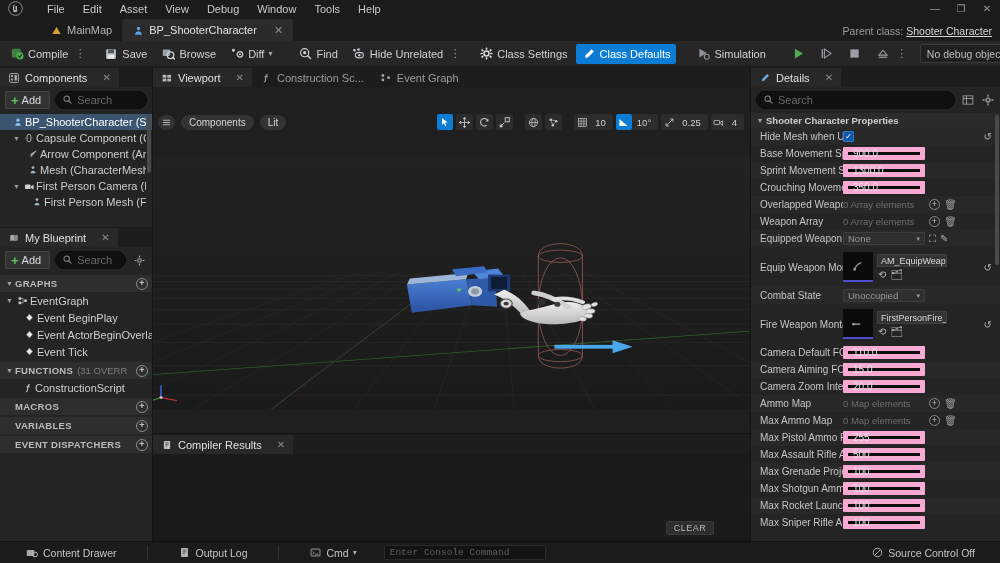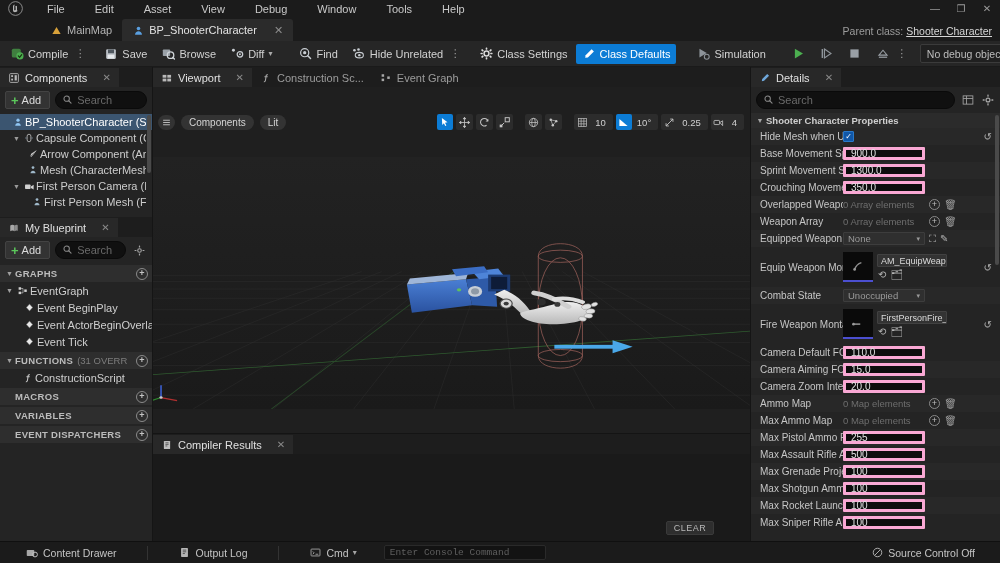--- a/index.html
+++ b/index.html
@@ -10,21 +10,21 @@
     font-size: 11px;
     color: #c8c8c8;
     -webkit-font-smoothing: antialiased;
   }
   #app { width: 1000px; height: 563px; position: relative; display: flex; flex-direction: column; background: #242424; }
 
   
   .titlebar { height: 17px; background: #1b1b1b; display: flex; align-items: center; position: relative; flex: none; }
   .ue-logo { width: 30px; height: 17px; display: flex; align-items: center; justify-content: center; }
   .ue-logo svg { display:block; }
-  .menubar { display: flex; align-items: center; gap: 12px; margin-left: 8px; }
+  .menubar { display: flex; align-items: center; gap: 0px; margin-left: 8px; }
   .menu-item { padding: 2px 9px; font-size: 11px; color: #c9c9c9; cursor: default; }
   .winbtns { position: absolute; right: 0; top: 0; height: 17px; display: flex; align-items: center; }
   .winbtn { width: 26px; height: 17px; display: flex; align-items: center; justify-content: center; color: #9a9a9a; font-size: 10px; }
 
   
   .tabrow { height: 24px; background: #1b1b1b; display: flex; align-items: flex-end; position: relative; flex: none; }
   .atab { height: 22px; display: flex; align-items: center; gap: 5px; padding: 0 10px; font-size: 11px; color: #b5b5b5; border-top-left-radius: 3px; border-top-right-radius: 3px; }
   .atab.mainmap { margin-left: 40px; background: transparent; }
   .atab.active { background: #2b2b2b; color: #e3e3e3; }
   .atab .x { margin-left: 12px; color: #8d8d8d; font-size: 11px; }
@@ -106,21 +106,21 @@
   .dsearchrow { display: flex; align-items: center; gap: 5px; padding: 4px 5px; background: #242424; flex: none; }
   .dicon { width: 15px; height: 15px; display: flex; align-items: center; justify-content: center; color: #a8a8a8; }
   .dlist { flex: 1; overflow: hidden; position: relative; background: #242424; }
   .dcat { height: 15px; background: #2b2b2b; display: flex; align-items: center; padding-left: 3px; font-size: 9.5px; font-weight: bold; color: #cfcfcf; }
   .dcat .arrow { width: 12px; display: flex; align-items: center; justify-content: center; color: #a5a5a5; font-size: 7px; }
   .drow { display: flex; align-items: center; min-height: 17px; font-size: 10px; color: #c4c4c4; }
   .drow.alt { background: #282828; }
   .drow.tall { min-height: 40px; }
   .dname { width: 92px; flex: none; padding-left: 9px; white-space: nowrap; overflow: hidden; color: #c6c6c6; }
   .dval { flex: 1; display: flex; align-items: center; gap: 4px; padding-right: 4px; min-width: 0; }
-  .numfield { width: 82px; height: 13px; background: #0d0d0d; border: 3px solid #f9a8d4; border-radius: 1px; display: flex; align-items: center; padding-left: 5px; font-size: 10px; color: #e2e2e2; }
+  .numfield { width: 82px; height: 13px; background: #0d0d0d; border: 5px solid #f9a8d4; border-radius: 1px; display: flex; align-items: center; padding-left: 5px; font-size: 10px; color: #e2e2e2; }
   .graytext { color: #6e6e6e; font-size: 9.5px; width: 82px; }
   .combo { width: 82px; height: 13px; background: #2f2f2f; border: 1px solid #3d3d3d; border-radius: 1px; display: flex; align-items: center; justify-content: space-between; padding: 0 4px; font-size: 9.5px; color: #9a9a9a; }
   .cb { width: 11px; height: 11px; background: #1057a8; border: 1px solid #2a79c9; border-radius: 1px; display: flex; align-items: center; justify-content: center; color: #fff; font-size: 8px; }
   .rnd { width: 11px; height: 11px; border: 1px solid #8a8a8a; border-radius: 50%; display: flex; align-items: center; justify-content: center; font-size: 9px; color: #bfbfbf; line-height: 1; }
   .trash { color: #a5a5a5; font-size: 10px; }
   .revert { margin-left: auto; color: #b0b0b0; font-size: 10px; padding-right: 4px; }
   .thumb { width: 30px; height: 30px; background: #0a0a0a; border-bottom: 2px solid #4b4fd0; display: flex; align-items: center; justify-content: center; flex: none; }
   .assetblk { display: flex; flex-direction: column; gap: 2px; }
   .assetcombo { width: 70px; height: 13px; background: #333; border: 1px solid #414141; border-radius: 1px; display: flex; align-items: center; justify-content: space-between; padding: 0 3px; font-size: 9px; color: #dadada; overflow: hidden; white-space: nowrap; }
   .assetbtns { display: flex; gap: 4px; padding-left: 1px; color: #b3b3b3; font-size: 10px; }
@@ -418,21 +418,21 @@
             <svg width="10" height="10" viewBox="0 0 16 16">
                 <circle cx="8" cy="4" r="2.2" fill="#9fb8c9"></circle>
                 <path d="M4 13c0-2.4 1.8-4 4-4s4 1.6 4 4z" fill="#9fb8c9"></path>
               </svg>
           </span>
           <span class="tl">First Person Mesh (First</span>
         </div>
         <div class="vscroll"></div>
       </div>
 
-      <div class="ptabs" style="margin-top:4px">
+      <div class="ptabs" style="margin-top:14px">
         <div class="ptab active">
           <span class="tabicon">
             <svg width="10" height="10" viewBox="0 0 16 16">
                 <path d="M2 4c2-1.5 5-1.5 7 0v9c-2-1.5-5-1.5-7 0z" fill="#a8a8a8"></path>
                 <path d="M9 4c2-1.5 5-1.5 5 0v9c0-1.5-3-1.5-5 0z" fill="#8c8c8c"></path>
               </svg>
           </span>
           <span>My Blueprint</span>
           <span class="x">✕</span>
         </div>

